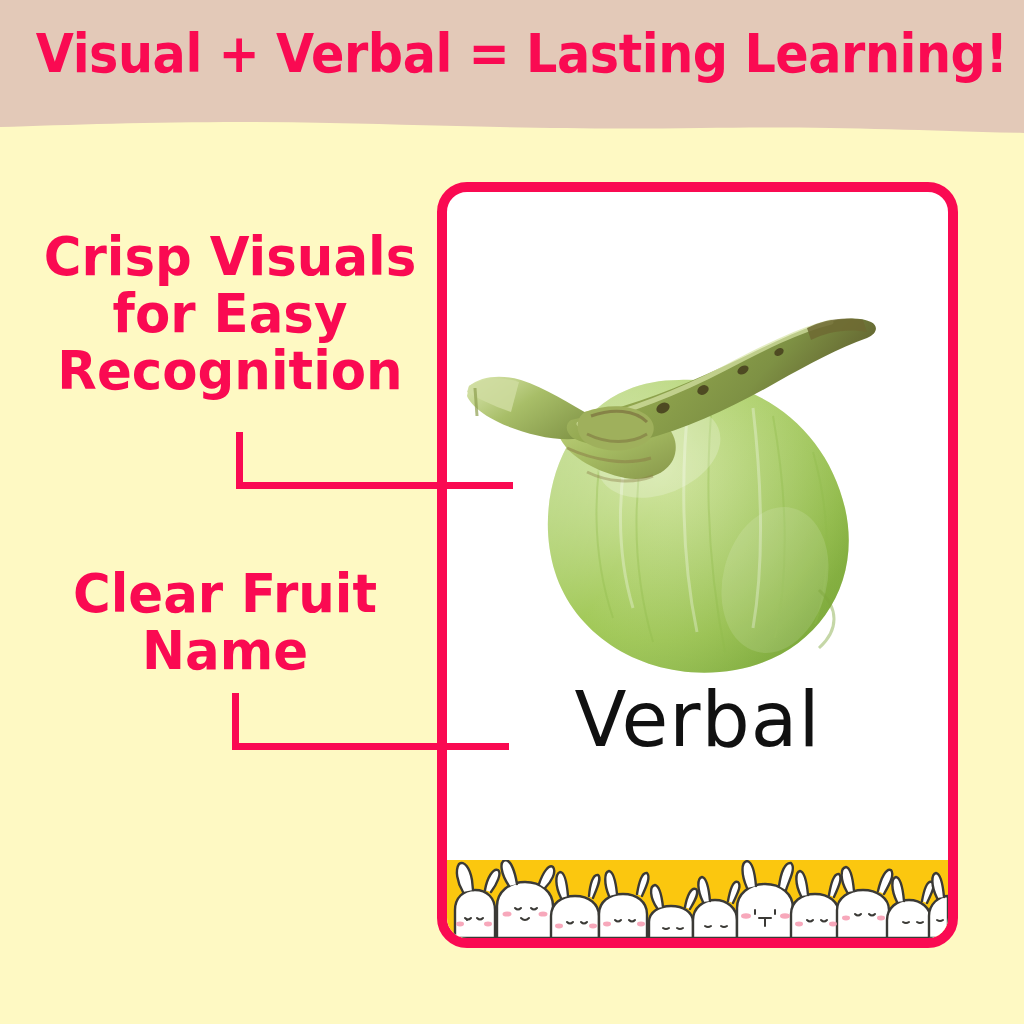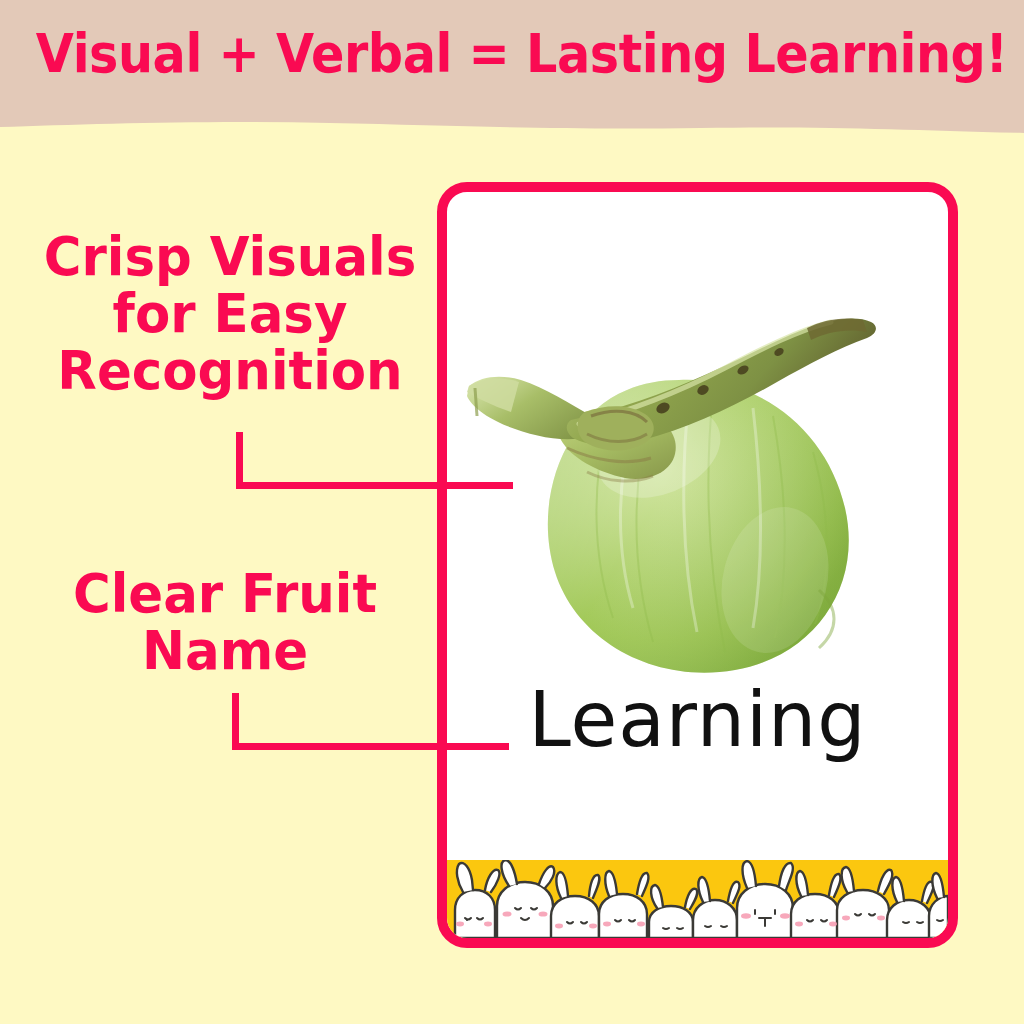--- a/index.html
+++ b/index.html
@@ -303,21 +303,21 @@
         <path d="M118,100
                  C140,92 162,92 178,102
                  C190,110 190,124 176,132
                  C158,142 134,140 118,130
                  C108,122 108,106 118,100 Z" fill="#9fb05c"></path>
         <path d="M124,104 C146,96 168,98 180,110" stroke="#7a6b3c" stroke-opacity="0.65" stroke-width="3" fill="none"></path>
         <path d="M120,122 C140,132 164,132 180,122" stroke="#7a6b3c" stroke-opacity="0.5" stroke-width="3" fill="none"></path>
       </svg>
     </div>
 
-    <div class="card-label">Learning</div>
+    <div class="card-label">Verbal</div>
 
     <div class="bunny-strip">
       <svg width="501" height="78" viewBox="0 0 501 78">
         <g fill="#ffffff" stroke="#3b3a36" stroke-width="2.4" stroke-linejoin="round" stroke-linecap="round">
 
           <path d="M8,78 L8,50 C8,38 16,30 28,30 C40,30 48,38 48,50 L48,78 Z"></path>
           <path d="M16,32 C10,22 8,10 12,4 C17,0 23,8 25,20 L26,30"></path>
           <path d="M38,30 C40,18 46,8 51,10 C55,13 50,24 44,32"></path>
 
           <path d="M50,78 L50,46 C50,32 62,22 78,22 C94,22 106,32 106,46 L106,78 Z"></path>

